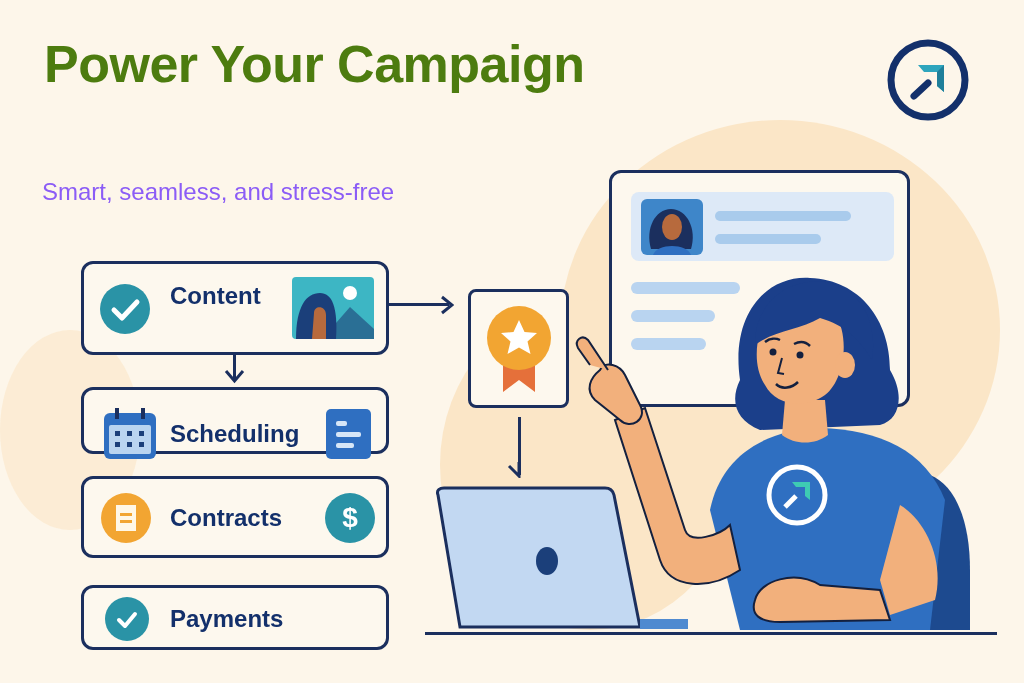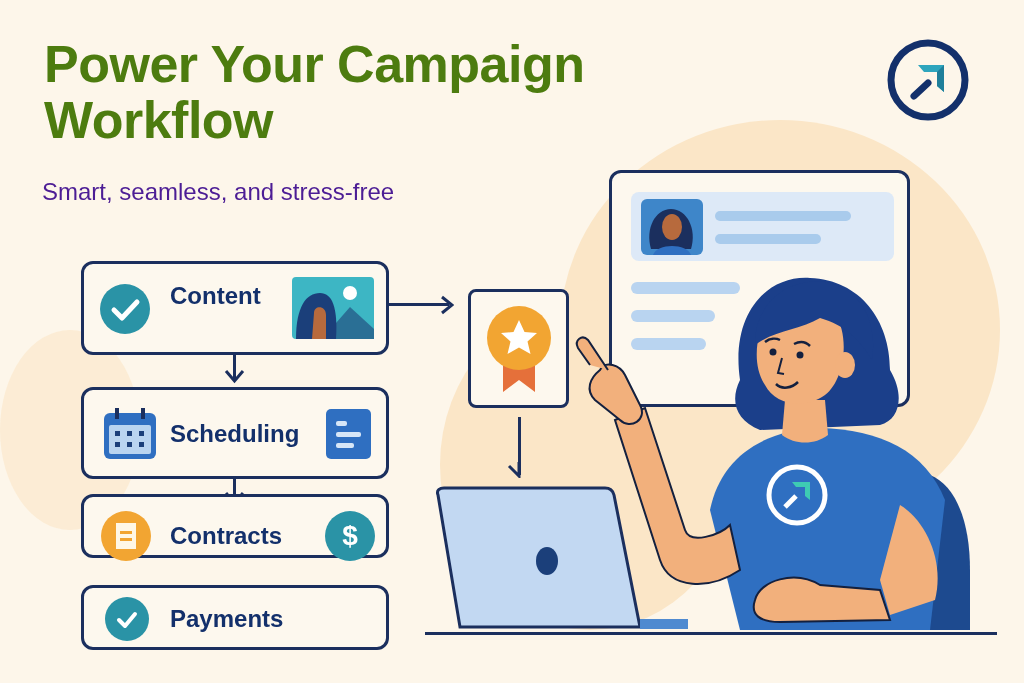--- a/index.html
+++ b/index.html
@@ -1,37 +1,36 @@
 <!DOCTYPE html>
 <html><head>
 <meta charset="utf-8">
 <style>
   html, body { margin:0; padding:0; }
   body { width:1024px; height:683px; overflow:hidden; background:#fdf6ea; position:relative; font-family:"Liberation Sans", sans-serif; color:#13306b; }
   .blob { position:absolute; border-radius:50%; background:#fbe6c7; }
   .title { position:absolute; left:44px; top:36px; font-size:52px; font-weight:700; line-height:56px; color:#4d7c0f; letter-spacing:-0.5px; }
-  .subtitle { position:absolute; left:42px; top:176px; font-size:24px; line-height:31px; color:#4c1d95; }
+  .subtitle { position:absolute; left:42px; top:176px; font-size:24px; line-height:31px; color:#8b5cf6; }
   .logo { position:absolute; left:886px; top:38px; width:84px; height:84px; }
   .step { position:absolute; left:81px; width:308px; background:#fdf8ee; border:3px solid #1b2f5e; border-radius:12px; box-sizing:border-box; display:flex; align-items:center; }
   .step .label { font-size:24px; font-weight:700; color:#13306b; line-height:28px; }
   .ic { position:absolute; }
   .conn { position:absolute; background:#1b2f5e; }
   .monitor { position:absolute; left:609px; top:170px; width:301px; height:237px; background:#fdf8ee; border:3px solid #1b2f5e; border-radius:12px; box-sizing:border-box; }
   .award { position:absolute; left:468px; top:289px; width:101px; height:119px; background:#fdf8ee; border:3px solid #1b2f5e; border-radius:8px; box-sizing:border-box; }
 </style>
 </head>
 <body>
 
 <div class="blob" style="left:560px;top:120px;width:440px;height:420px;"></div>
 <div class="blob" style="left:440px;top:300px;width:300px;height:330px;"></div>
 <div class="blob" style="left:0px;top:330px;width:140px;height:200px;opacity:0.6;"></div>
 
 <div class="title">
   <div>Power Your Campaign</div>
-  <div>Workflow</div>
 </div>
 <div class="subtitle">
   <div>Smart, seamless, and stress-free</div>
 </div>
 
 <svg class="logo" viewBox="0 0 84 84">
   <circle cx="42" cy="42" r="37" fill="#fdf6ea" stroke="#13306b" stroke-width="7"></circle>
   <path d="M32 27 H58 V54 L51 48 V34 H38 Z" fill="#2ea5bd"></path>
   <path d="M51 34 L58 27 V54 L51 48 Z" fill="#1f7f9a"></path>
   <line x1="28" y1="58" x2="42" y2="45" stroke="#13306b" stroke-width="7" stroke-linecap="round"></line>
@@ -52,21 +51,21 @@
     <path d="M4 62 C4 30 14 16 28 16 C40 16 46 30 44 62 Z" fill="#1b3f7a"></path>
     <path d="M22 36 C22 28 34 28 34 38 L34 62 L20 62 Z" fill="#b76a3d"></path>
   </svg>
 </div>
 
 <div class="conn" style="left:233px;top:355px;width:3px;height:26px;"></div>
 <svg class="ic" style="left:224px;top:368px;" width="21" height="16" viewBox="0 0 21 16">
     <path d="M2 3 L10.5 13 L19 3" fill="none" stroke="#1b2f5e" stroke-width="3"></path>
   </svg>
 
-<div class="step" style="top:387px;height:92px;">
+<div class="step" style="top:387px;height:67px;">
   <svg class="ic" style="left:19px;top:17px;" width="54" height="54" viewBox="0 0 54 54">
     <rect x="1" y="6" width="52" height="46" rx="6" fill="#2f6fc1"></rect>
     <rect x="6" y="18" width="42" height="29" rx="2" fill="#b9d4f0"></rect>
     <rect x="12" y="1" width="4" height="11" fill="#1b2f5e"></rect>
     <rect x="38" y="1" width="4" height="11" fill="#1b2f5e"></rect>
     <g fill="#1b3f7a">
         <rect x="12" y="24" width="5" height="5"></rect>
         <rect x="24" y="24" width="5" height="5"></rect>
         <rect x="36" y="24" width="5" height="5"></rect>
         <rect x="12" y="35" width="5" height="5"></rect>
@@ -81,21 +80,21 @@
     <rect x="10" y="23" width="25" height="5" rx="2" fill="#d6e6f7"></rect>
     <rect x="10" y="34" width="18" height="5" rx="2" fill="#d6e6f7"></rect>
   </svg>
 </div>
 
 <div class="conn" style="left:233px;top:478px;width:3px;height:26px;"></div>
 <svg class="ic" style="left:224px;top:490px;" width="21" height="16" viewBox="0 0 21 16">
     <path d="M2 3 L10.5 13 L19 3" fill="none" stroke="#1b2f5e" stroke-width="3"></path>
   </svg>
 
-<div class="step" style="top:494px;height:64px;">
+<div class="step" style="top:476px;height:82px;">
   <svg class="ic" style="left:17px;top:14px;" width="50" height="50" viewBox="0 0 50 50">
     <circle cx="25" cy="25" r="25" fill="#f2a532"></circle>
     <rect x="15" y="12" width="20" height="26" fill="#fff7e6"></rect>
     <rect x="19" y="20" width="12" height="3" fill="#f2a532"></rect>
     <rect x="19" y="27" width="12" height="3" fill="#f2a532"></rect>
   </svg>
   <div class="label" style="position:absolute;left:86px;top:25px;">Contracts</div>
   <svg class="ic" style="left:241px;top:14px;" width="50" height="50" viewBox="0 0 50 50">
     <circle cx="25" cy="25" r="25" fill="#2a93a6"></circle>
     <text x="25" y="34" text-anchor="middle" font-family="Liberation Sans, sans-serif" font-weight="700" font-size="28" fill="#fff">$</text>

